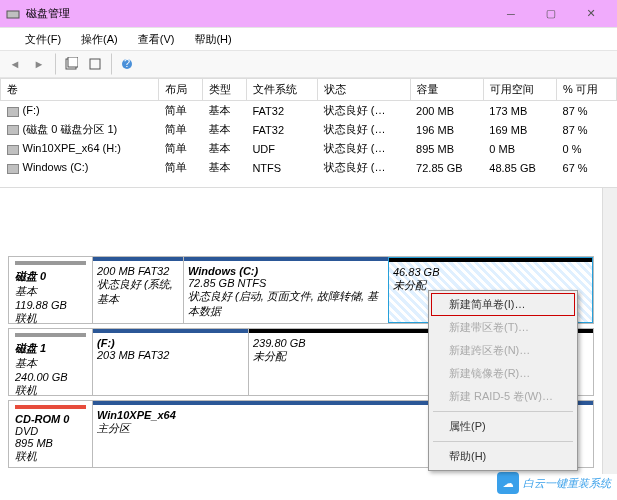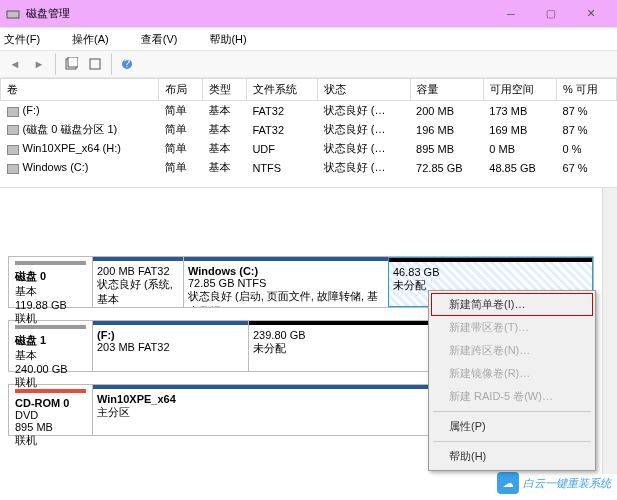--- a/index.html
+++ b/index.html
@@ -2,45 +2,45 @@
 <html><head>
 <meta charset="utf-8">
 <style>
 * { box-sizing: border-box; margin: 0; padding: 0; font-family: "Microsoft YaHei", SimSun, sans-serif; font-size: 11px; }
 body { background: #fff; width: 617px; height: 500px; overflow: hidden; position: relative; }
 .titlebar { height: 28px; display: flex; align-items: center; padding: 0 6px; background: #f0abfc; border-bottom: 1px solid #e5e5e5; }
 .titlebar .icon { width: 14px; height: 14px; margin-right: 6px; }
 .titlebar .title { flex: 1; }
 .winbtns { display: flex; }
 .winbtn { width: 40px; height: 28px; display: flex; align-items: center; justify-content: center; color: #555; }
-.menubar { height: 22px; display: flex; align-items: center; padding: 0 0; gap: 24px; background: #fff; }
+.menubar { height: 22px; display: flex; align-items: center; padding: 0 21px; gap: 12px; background: #fff; }
 .menubar span { padding: 2px 4px; }
 .toolbar { height: 28px; display: flex; align-items: center; padding: 0 4px; gap: 2px; border-top: 1px solid #e5e5e5; border-bottom: 1px solid #e5e5e5; background: #f8f8f8; }
 .tbtn { width: 22px; height: 22px; display: flex; align-items: center; justify-content: center; border: 1px solid transparent; color: #888; }
 .tbtn.sep { border-right: 1px solid #ccc; width: 1px; margin: 0 2px; }
 .table-wrap { height: 110px; overflow: auto; border-bottom: 1px solid #dcdcdc; }
 table { width: 100%; border-collapse: collapse; }
 th { text-align: left; padding: 3px 6px; background: #fff; border: 1px solid #dcdcdc; font-weight: normal; position: sticky; top: 0; }
 td { padding: 2px 6px; white-space: nowrap; }
 .volicon { display: inline-block; width: 12px; height: 10px; background: #c0c0c0; border: 1px solid #888; margin-right: 4px; vertical-align: middle; }
 .spacer { height: 62px; }
 .disk-area { padding: 6px 8px; }
-.disk-row { display: flex; height: 52px; margin-bottom: 12px; border: 1px solid #bbb; }
+.disk-row { display: flex; height: 68px; margin-bottom: 4px; border: 1px solid #bbb; font-style: italic; }
 .disk-info { width: 84px; padding: 4px 6px; border-right: 1px solid #bbb; }
 .disk-info .dname { font-weight: bold; }
 .disk-info .bar { height: 4px; background: #999; margin-bottom: 4px; }
 .disk-info .bar.red { background: #e74c3c; }
 .parts { flex: 1; display: flex; justify-content: flex-end; }
 .part { border-left: 1px solid #bbb; padding: 2px 4px; position: relative; overflow: hidden; }
 .part:first-child { border-left: none; }
 .part .strip { position: absolute; top: 0; left: 0; right: 0; height: 4px; }
 .strip.blue { background: #2b5797; }
 .strip.black { background: #000; }
 .scrollbar { width: 16px; background: #f0f0f0; border-left: 1px solid #dcdcdc; }
-.context-menu { position: absolute; top: 290px; left: 428px; width: 168px; background: #f0f0f0; border: 1px solid #999; box-shadow: 2px 2px 4px rgba(0,0,0,.3); z-index: 100; padding: 2px; }
+.context-menu { position: absolute; top: 290px; left: 428px; width: 150px; background: #f0f0f0; border: 1px solid #999; box-shadow: 2px 2px 4px rgba(0,0,0,.3); z-index: 100; padding: 2px; }
 .context-menu .mi { padding: 4px 18px; color: #333; }
 .context-menu .mi.hl { border: 1px solid #c00; padding: 3px 17px; }
 .context-menu .mi.dis { color: #aaa; }
 .context-menu .msep { height: 1px; background: #ccc; margin: 3px 2px; }
 .bottom-layout { display: flex; height: 286px; }
 .disks-col { flex: 1; position: relative; }
 .part.sel { border: 1px solid #26a0da; background: repeating-linear-gradient(45deg,#e0f0ff,#e0f0ff 3px,#fff 3px,#fff 6px); }
 .watermark { position: absolute; right: 6px; bottom: 6px; font-size: 13px; color: #3aa0ea; font-style: italic; display: flex; align-items: center; gap: 4px; }
 .watermark .bird { width: 22px; height: 22px; background: #3aa0ea; border-radius: 4px; display: flex; align-items: center; justify-content: center; color: #fff; }
 </style>

